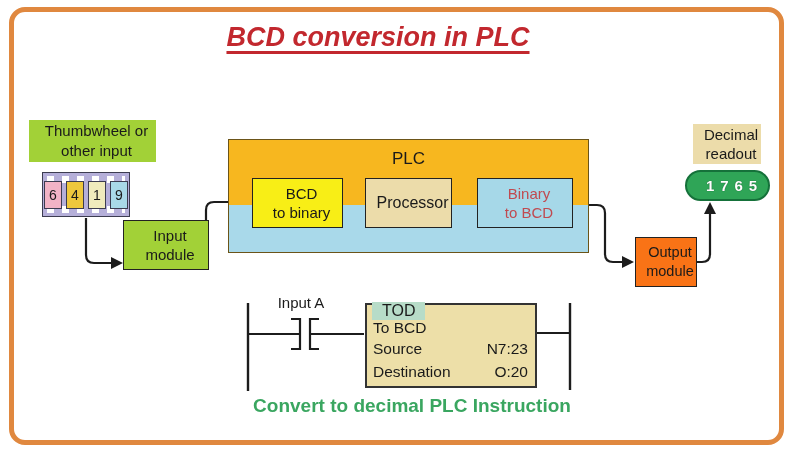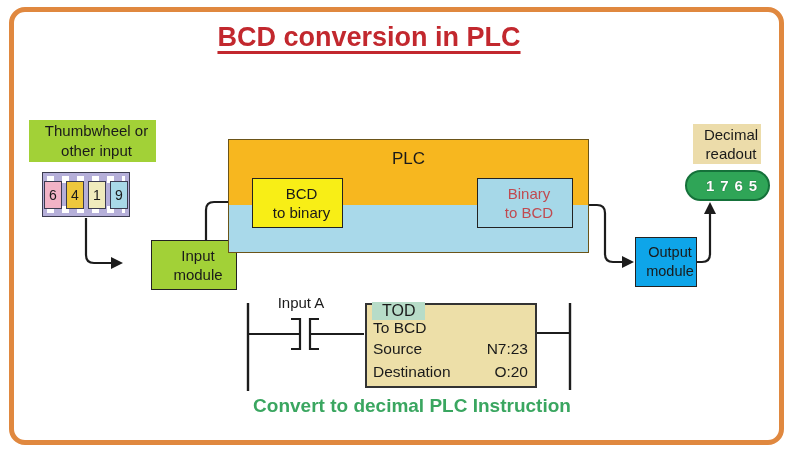--- a/index.html
+++ b/index.html
@@ -10,44 +10,44 @@
   .frame{
     position:absolute;left:9px;top:7px;width:765px;height:428px;
     border:5px solid #E0883F;border-radius:16px;background:#ffffff;
   }
   .wires{position:absolute;left:0;top:0;pointer-events:none;}
   .wires path{stroke:#1c1c1c;stroke-width:2.2;fill:none;}
   .wires path.rail{stroke-width:2.4;}
   .wires polygon{fill:#1c1c1c;stroke:none;}
 
   .page-title{
-    position:absolute;left:169px;top:22px;width:400px;margin:0;
+    position:absolute;left:178px;top:22px;width:400px;margin:0;
     text-align:center;font-size:27px;font-weight:bold;color:#C2282E;
-    text-decoration:underline;text-decoration-thickness:3px;text-underline-offset:5px;
+    text-decoration:underline;text-decoration-thickness:3px;text-underline-offset:5px;font-style:italic;
   }
   .multiline{white-space:pre-line;}
 
   .box{position:absolute;display:flex;align-items:center;justify-content:center;
        text-align:center;box-sizing:border-box;padding-left:8px;}
 
   .thumb-label{left:29px;top:120px;width:127px;height:42px;background:#A2D137;
        font-size:15px;line-height:1.35;}
   .thumbwheel{left:42px;top:172px;width:88px;height:45px;background:#B5AFD9;
        border:1.5px solid #3c3c50;}
   .filmstrip{position:absolute;left:4px;right:4px;height:7px;
        background:repeating-linear-gradient(90deg,#ffffff 0 7px,rgba(0,0,0,0) 7px 15px);}
   .filmstrip.top{top:3px;} .filmstrip.bottom{bottom:3px;}
   .thumb-digits{position:absolute;left:0;top:0;width:100%;height:100%;
        display:flex;align-items:center;justify-content:center;gap:4px;}
   .digit-cell{width:16px;height:26px;border:1px solid #3c3c50;display:flex;
        align-items:center;justify-content:center;font-size:14px;background:#fff;}
 
   .module-green{background:#A2D137;border:1.5px solid #222;font-size:15px;line-height:1.3;}
-  .input-module{left:123px;top:240px;width:86px;height:50px;margin-left:28px;}
-  .output-module{left:635px;top:237px;width:62px;height:50px;background:#0ea5e9;
+  .input-module{left:123px;top:220px;width:86px;height:50px;}
+  .output-module{left:635px;top:237px;width:62px;height:50px;background:#f97316;
        border:1.5px solid #222;font-size:14.5px;line-height:1.3;}
 
   .plc-box{left:228px;top:139px;width:361px;height:114px;
        background:linear-gradient(#F7B71F 0 65px,#A9D9EA 65px 100%);
        border:1.5px solid #6b5418;}
   .plc-label{position:absolute;left:0;top:9px;width:100%;text-align:center;font-size:17px;}
   .inner-box{top:178px;height:50px;border:1.5px solid #222;font-size:15px;line-height:1.3;}
   .bcd-box{left:252px;width:91px;background:#F8EE16;}
   .processor-box{left:365px;width:87px;background:#ECDCAA;font-size:16px;}
   .binary-box{left:477px;width:96px;background:#A6D8E8;color:#C04A50;}
@@ -123,20 +123,21 @@
   </div>
 
   <div class="box module-green input-module multiline">Input
 module</div>
 
   <div class="box plc-box">
     <div class="plc-label">PLC</div>
   </div>
   <div class="box inner-box bcd-box multiline">BCD
 to binary</div>
+  <div class="box inner-box processor-box">Processor</div>
   <div class="box inner-box binary-box multiline">Binary
 to BCD</div>
 
   <div class="box output-module multiline">Output
 module</div>
 
   <div class="box readout-label multiline">Decimal
 readout</div>
   <div class="box readout-pill">
     <div class="readout-digits">

